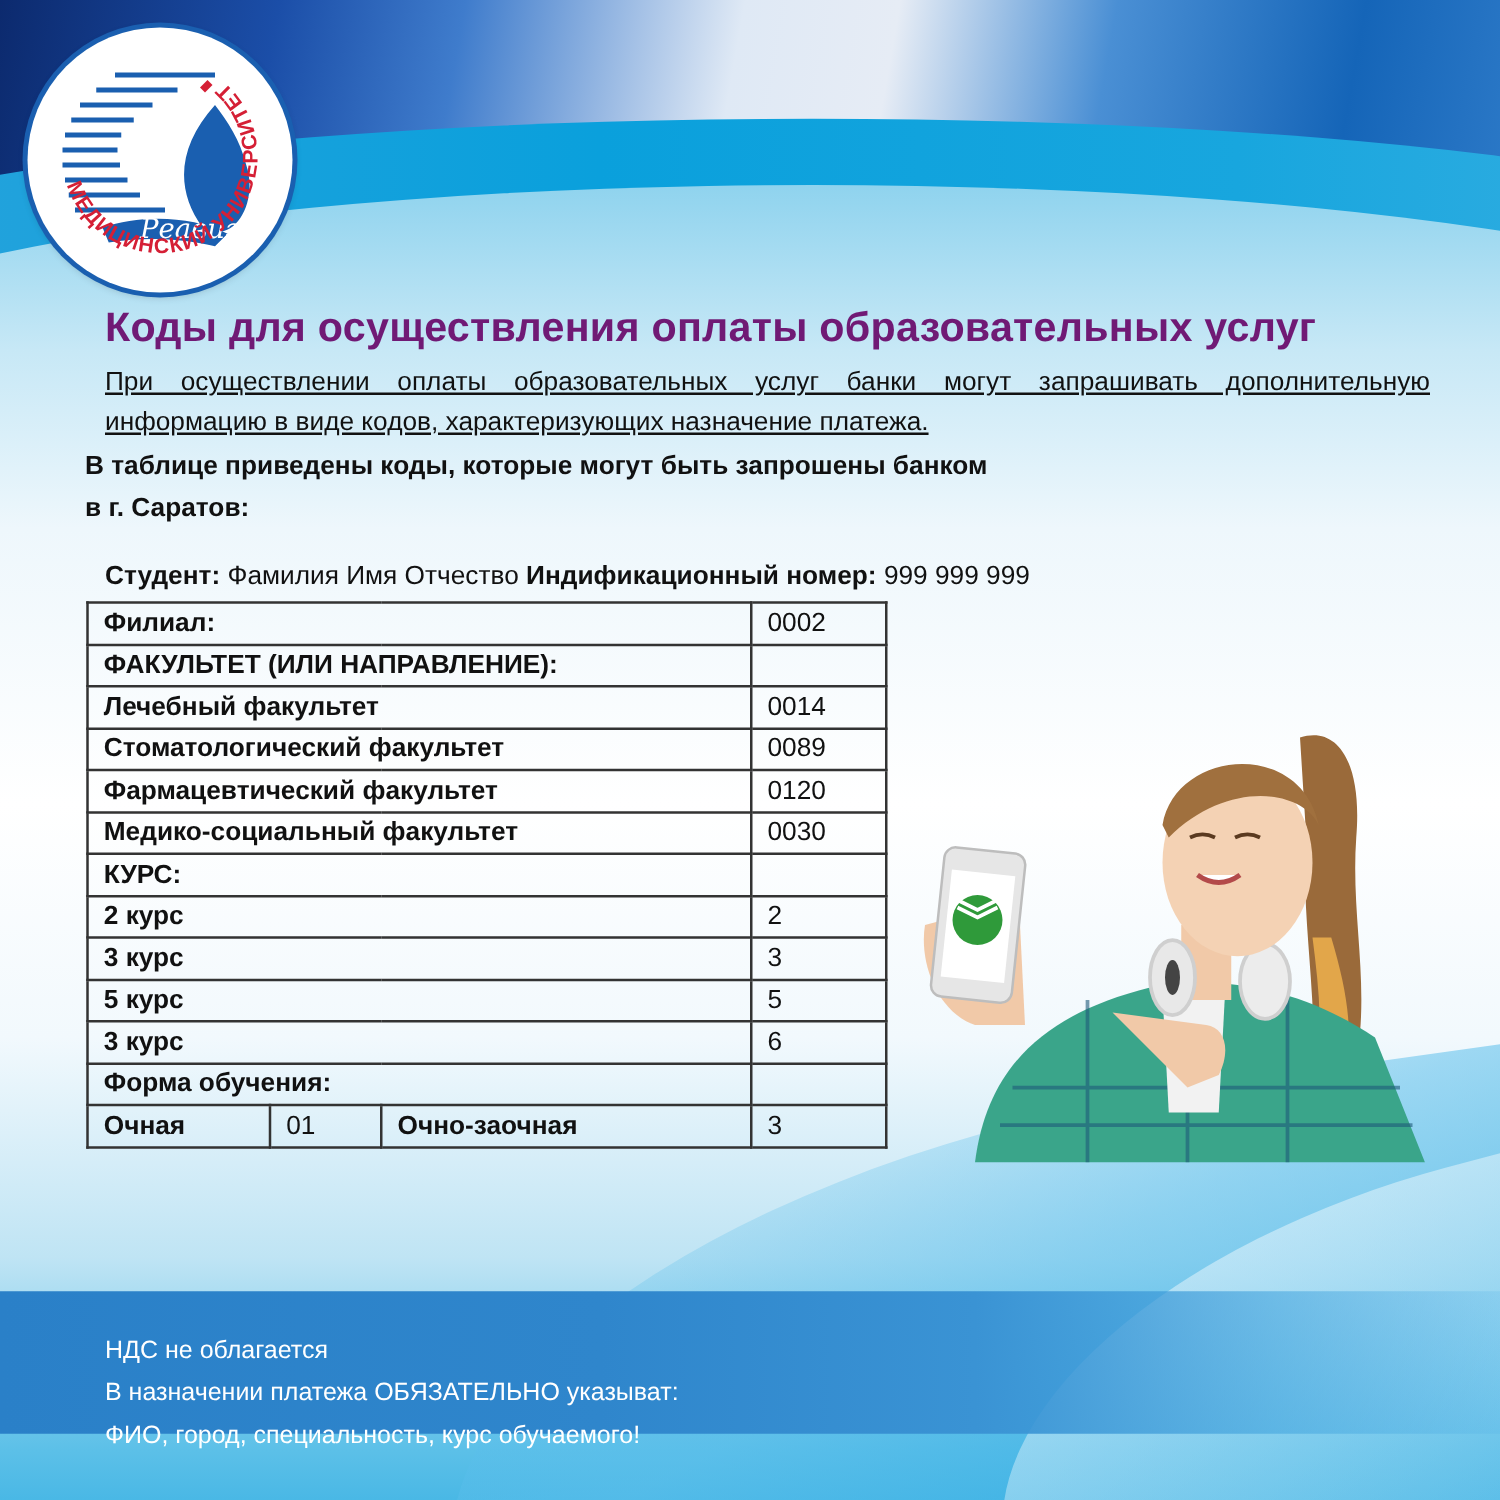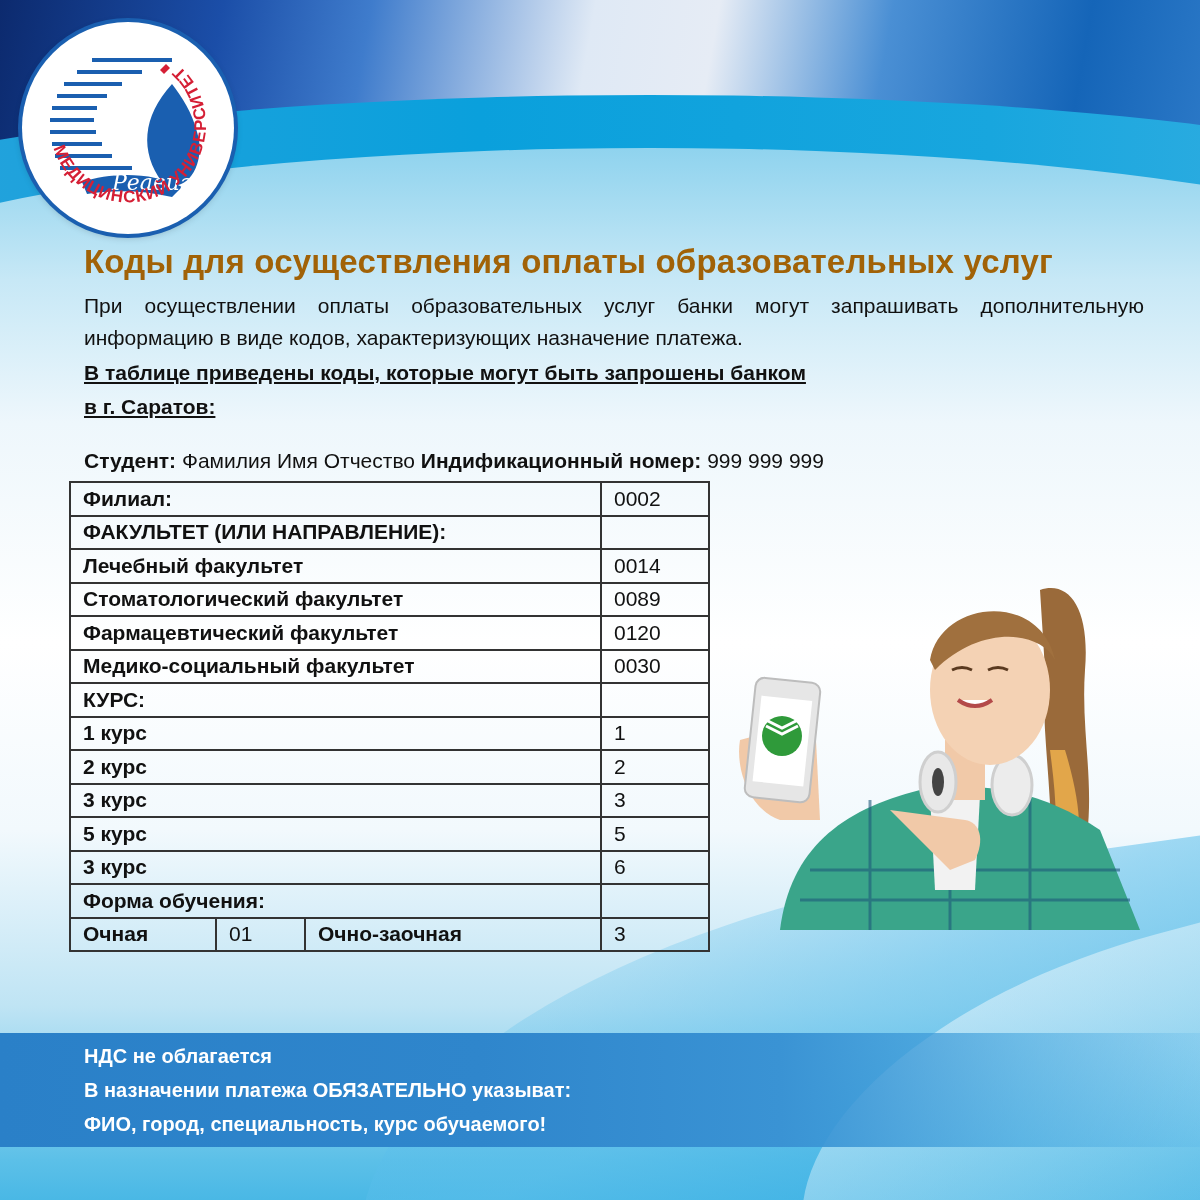--- a/index.html
+++ b/index.html
@@ -39,30 +39,30 @@
   
   .logo {
     position: absolute; left: 22px; top: 22px; width: 212px; height: 212px;
     border-radius: 50%; background: #ffffff;
     box-shadow: 0 0 0 4px #1a5fb0, 0 2px 8px rgba(0,0,0,0.3);
   }
   .logo svg { position: absolute; left: 0; top: 0; }
 
   .title {
     position: absolute; left: 84px; top: 243px; width: 1070px;
-    color: #a16207; font-weight: bold; font-size: 33px; letter-spacing: 0.2px;
+    color: #701a75; font-weight: bold; font-size: 33px; letter-spacing: 0.2px;
     font-family: "Liberation Sans", sans-serif; white-space: nowrap;
   }
   .intro {
     position: absolute; left: 84px; top: 290px; width: 1060px;
-    color: #111; font-size: 21px; line-height: 32px; text-align: justify;
+    color: #111; font-size: 21px; line-height: 32px; text-align: justify; text-decoration: underline;
   }
   .intro-bold {
-    position: absolute; left: 84px; top: 356px; width: 1000px;
-    color: #111; font-size: 21px; font-weight: bold; line-height: 34px; text-decoration: underline;
+    position: absolute; left: 68px; top: 356px; width: 1000px;
+    color: #111; font-size: 21px; font-weight: bold; line-height: 34px;
   }
   .student {
     position: absolute; left: 84px; top: 449px; white-space: nowrap;
     font-size: 21px; color: #111;
   }
   .student b { font-weight: bold; margin-top: 48px; }
 
   table.codes {
     position: absolute; left: 69px; top: 481px; width: 641px;
     border-collapse: collapse; font-size: 21px; color: #111;
@@ -72,21 +72,21 @@
     white-space: nowrap; background: transparent;
   }
   table.codes td.lbl { font-weight: bold; }
   table.codes td.val { width: 94px; font-weight: normal; }
 
   .notice {
     position: absolute; left: 0; top: 1033px; width: 1200px; height: 114px;
     background: linear-gradient(90deg, #2a80c8 0%, #2f86cc 40%, #3a93d4 65%, rgba(60,160,220,0.55) 85%, rgba(80,175,230,0.2) 100%);
   }
   .notice-line {
-    position: absolute; left: 84px; color: #ffffff; font-weight: bold; font-size: 20px; white-space: nowrap;
+    position: absolute; left: 84px; color: #ffffff; font-weight: normal; font-size: 20px; white-space: nowrap; margin-top: 24px;
   }
 
   
   .photo { position: absolute; left: 720px; top: 570px; width: 420px; height: 360px; }
 </style>
 </head>
 <body>
 
 <div class="bg">
   <div class="bg-top"></div>
@@ -164,24 +164,20 @@
     </tr>
     <tr>
       <td class="lbl" colspan="3">Медико-социальный факультет</td>
       <td class="val">0030</td>
     </tr>
     <tr>
       <td class="lbl" colspan="3">КУРС:</td>
       <td class="val"></td>
     </tr>
     <tr>
-      <td class="lbl" colspan="3">1 курс</td>
-      <td class="val">1</td>
-    </tr>
-    <tr>
       <td class="lbl" colspan="3">2 курс</td>
       <td class="val">2</td>
     </tr>
     <tr>
       <td class="lbl" colspan="3">3 курс</td>
       <td class="val">3</td>
     </tr>
     <tr>
       <td class="lbl" colspan="3">5 курс</td>
       <td class="val">5</td>

